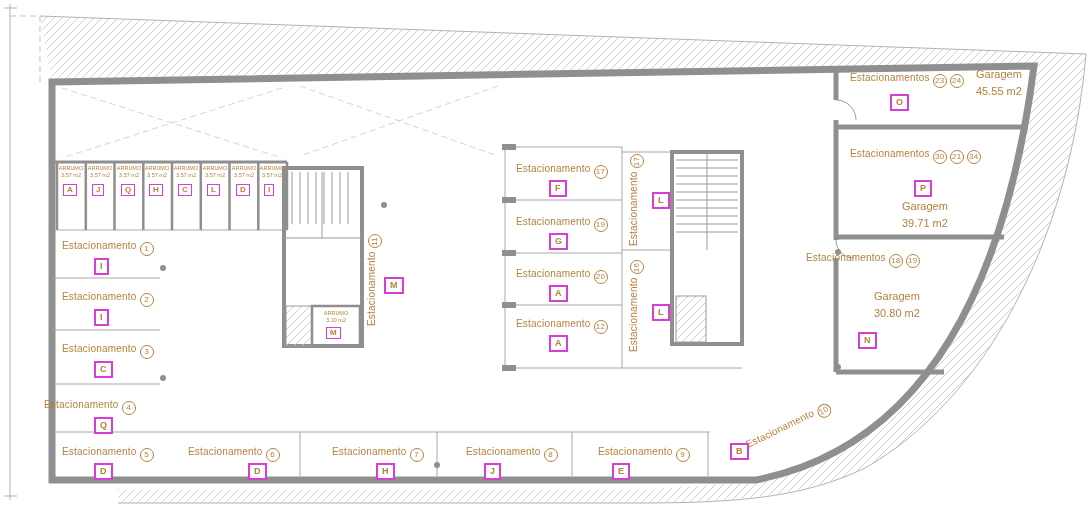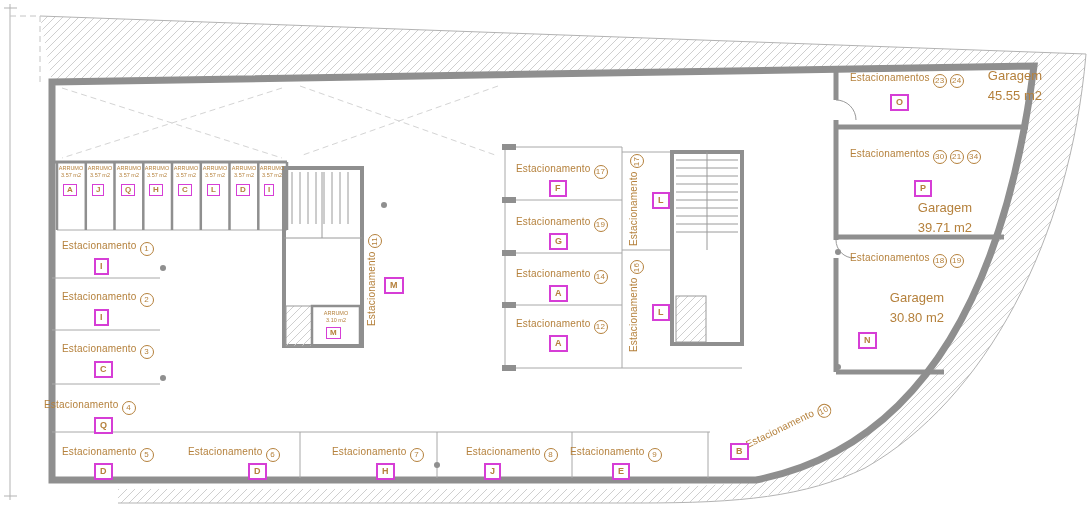--- a/index.html
+++ b/index.html
@@ -8,21 +8,21 @@
         font-family:"Liberation Sans",sans-serif;}
   .plan svg{position:absolute;left:0;top:0;}
   .wall{stroke:var(--wall);fill:none;}
   .lbl{position:absolute;color:var(--label);font-size:10px;white-space:nowrap;letter-spacing:.2px;}
   .nc{display:inline-block;width:12px;height:12px;line-height:12px;border:1px solid var(--label);
       border-radius:50%;font-size:8px;text-align:center;vertical-align:-2px;margin-left:3px;}
   .badge{position:absolute;border:2px solid var(--badge);color:var(--label);background:#fff;
          font-size:9px;line-height:11px;padding:1px 4px;font-weight:bold;white-space:nowrap;}
   .bsm{padding:0 3px;font-size:8px;line-height:10px;border-width:1.5px;}
   .tiny{position:absolute;color:var(--label);font-size:5.5px;text-align:center;line-height:1.25;}
-  .garea{position:absolute;color:var(--label);font-size:13px;text-align:right;line-height:1.55;}
+  .garea{position:absolute;color:var(--label);font-size:11px;text-align:left;line-height:1.55;}
   .garea span{display:block;}
   .rot{transform-origin:0 0;transform:rotate(-90deg);}
   .rot26{transform-origin:0 0;transform:rotate(-26deg);}
 </style>
 </head>
 <body>
 
 <div class="plan">
 
   <svg width="1089" height="506" viewBox="0 0 1089 506">
@@ -94,36 +94,36 @@
 
   <div class="lbl" style="left:188px;top:446px"><span>Estacionamento</span><span class="nc">6</span></div>
   <div class="badge" style="left:248px;top:463px">D</div>
 
   <div class="lbl" style="left:332px;top:446px"><span>Estacionamento</span><span class="nc">7</span></div>
   <div class="badge" style="left:376px;top:463px">H</div>
 
   <div class="lbl" style="left:466px;top:446px"><span>Estacionamento</span><span class="nc">8</span></div>
   <div class="badge" style="left:484px;top:463px">J</div>
 
-  <div class="lbl" style="left:570px;top:446px"><span>Estacionamento</span><span class="nc">9</span></div>
+  <div class="lbl" style="left:598px;top:446px"><span>Estacionamento</span><span class="nc">9</span></div>
   <div class="badge" style="left:612px;top:463px">E</div>
 
   <div class="lbl rot26" style="left:744px;top:440px"><span>Estacionamento</span><span class="nc">10</span></div>
   <div class="badge" style="left:730px;top:443px">B</div>
 
   <div class="lbl rot" style="left:366px;top:326px"><span>Estacionamento</span><span class="nc">11</span></div>
   <div class="badge" style="left:384px;top:277px">M</div>
 
   <div class="lbl" style="left:516px;top:163px"><span>Estacionamento</span><span class="nc">17</span></div>
   <div class="badge" style="left:549px;top:180px">F</div>
 
   <div class="lbl" style="left:516px;top:216px"><span>Estacionamento</span><span class="nc">19</span></div>
   <div class="badge" style="left:549px;top:233px">G</div>
 
-  <div class="lbl" style="left:516px;top:268px"><span>Estacionamento</span><span class="nc">14</span></div>
+  <div class="lbl" style="left:516px;top:268px"><span>Estacionamento</span><span class="nc">20</span></div>
   <div class="badge" style="left:549px;top:285px">A</div>
 
   <div class="lbl" style="left:516px;top:318px"><span>Estacionamento</span><span class="nc">12</span></div>
   <div class="badge" style="left:549px;top:335px">A</div>
 
   <div class="lbl rot" style="left:628px;top:352px"><span>Estacionamento</span><span class="nc">16</span></div>
   <div class="badge" style="left:652px;top:304px">L</div>
 
   <div class="lbl rot" style="left:628px;top:246px"><span>Estacionamento</span><span class="nc">17</span></div>
   <div class="badge" style="left:652px;top:192px">L</div>
@@ -135,21 +135,21 @@
       <span>45.55 m2</span>
     </div>
 
   <div class="lbl" style="left:850px;top:148px"><span>Estacionamentos</span><span class="nc">30</span><span class="nc">21</span><span class="nc">34</span></div>
   <div class="badge" style="left:914px;top:180px">P</div>
   <div class="garea" style="left:902px;top:198px;width:70px">
       <span>Garagem</span>
       <span>39.71 m2</span>
     </div>
 
-  <div class="lbl" style="left:850px;top:252px"><span>Estacionamentos</span><span class="nc">18</span><span class="nc">19</span></div>
+  <div class="lbl" style="left:806px;top:252px"><span>Estacionamentos</span><span class="nc">18</span><span class="nc">19</span></div>
   <div class="garea" style="left:874px;top:288px;width:70px">
       <span>Garagem</span>
       <span>30.80 m2</span>
     </div>
   <div class="badge" style="left:858px;top:332px">N</div>
 
   <div class="tiny" style="left:55px;top:165px;width:32px">
       <div>ARRUMO</div>
       <div>3.57 m2</div>
     </div>

